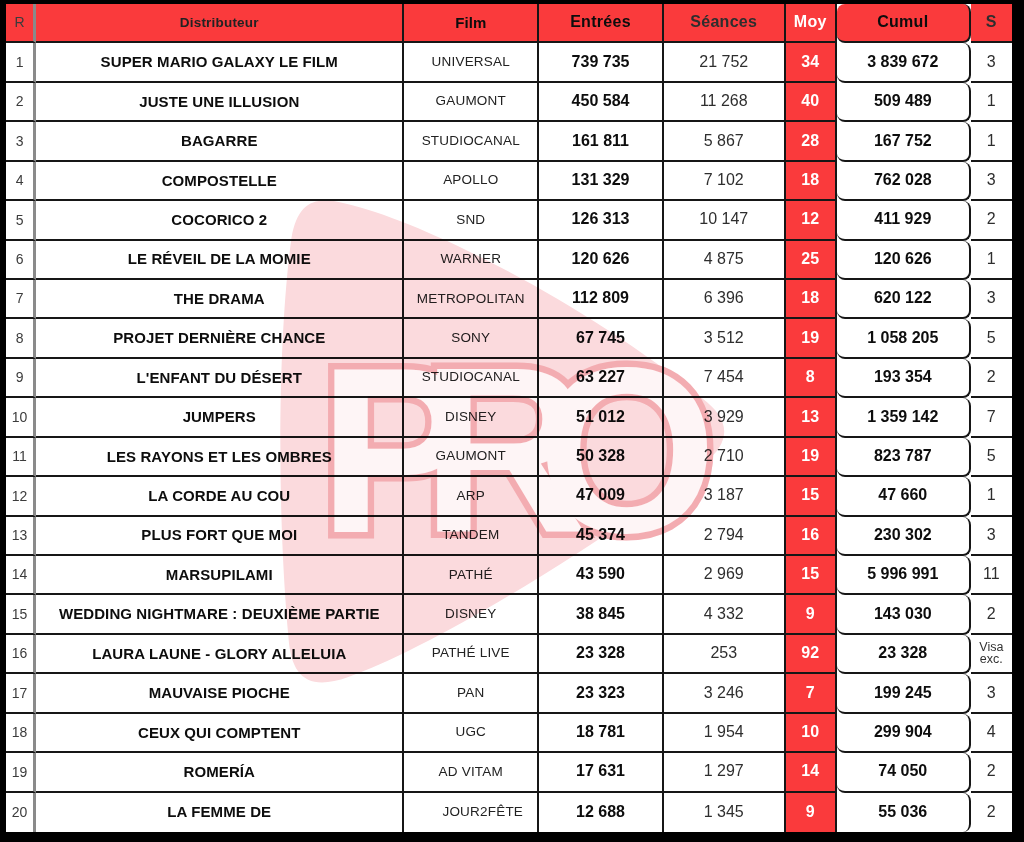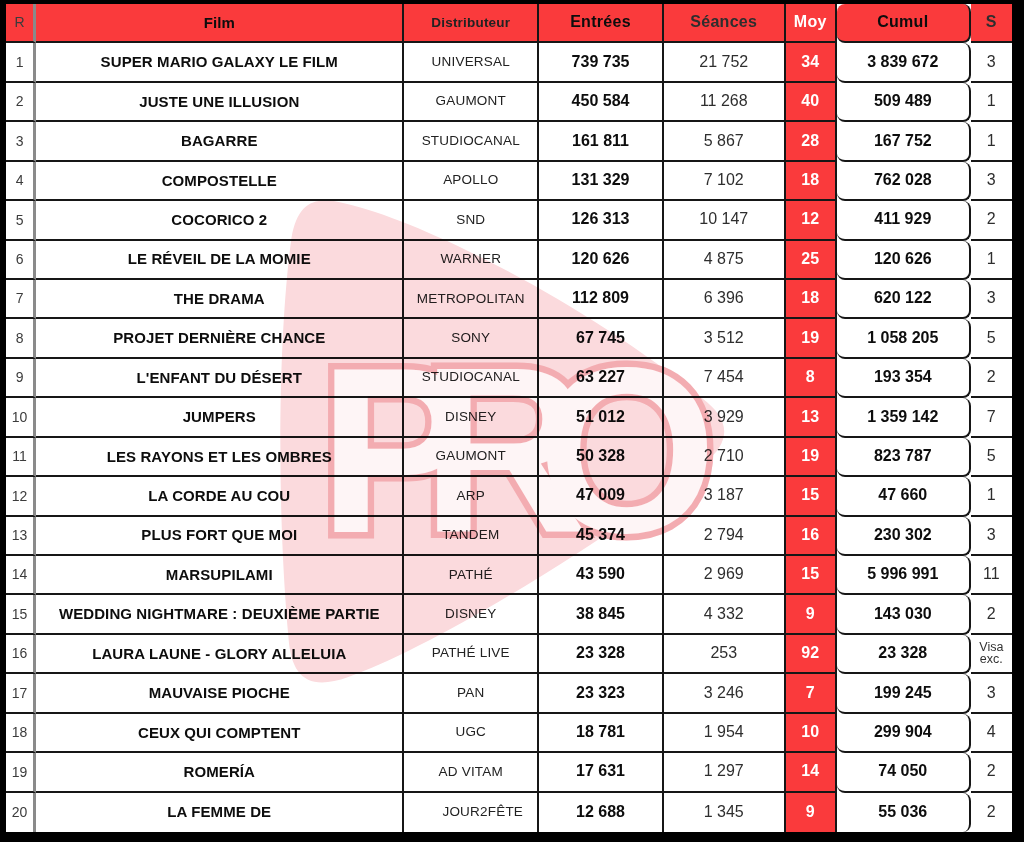--- a/index.html
+++ b/index.html
@@ -80,22 +80,22 @@
                C 330,376 162,472 88,497
                C 48,511 30,498 27,458
                C 15,330 16,158 30,58
                C 36,24 52,17 78,22 Z" fill="#fbdadd"></path>
       <text class="wm-text" x="58" y="352" fill="#fef5f6" stroke="#f3acb1" stroke-width="13">PRO</text>
     </svg>
   </div>
 
   <div class="grid" id="grid">
     <div class="cell hcell col-r">R</div>
+    <div class="cell hcell col-dist">Distributeur</div>
     <div class="cell hcell col-film">Film</div>
-    <div class="cell hcell col-dist">Distributeur</div>
     <div class="cell hcell col-entrees">Entrées</div>
     <div class="cell hcell col-seances">Séances</div>
     <div class="cell hcell col-moy">Moy</div>
     <div class="cell hcell col-cumul">Cumul</div>
     <div class="cell hcell col-s">S</div>
 
     <div class="cell col-r">1</div>
     <div class="cell col-film">SUPER MARIO GALAXY LE FILM</div>
     <div class="cell col-dist">UNIVERSAL</div>
     <div class="cell col-entrees">739 735</div>

